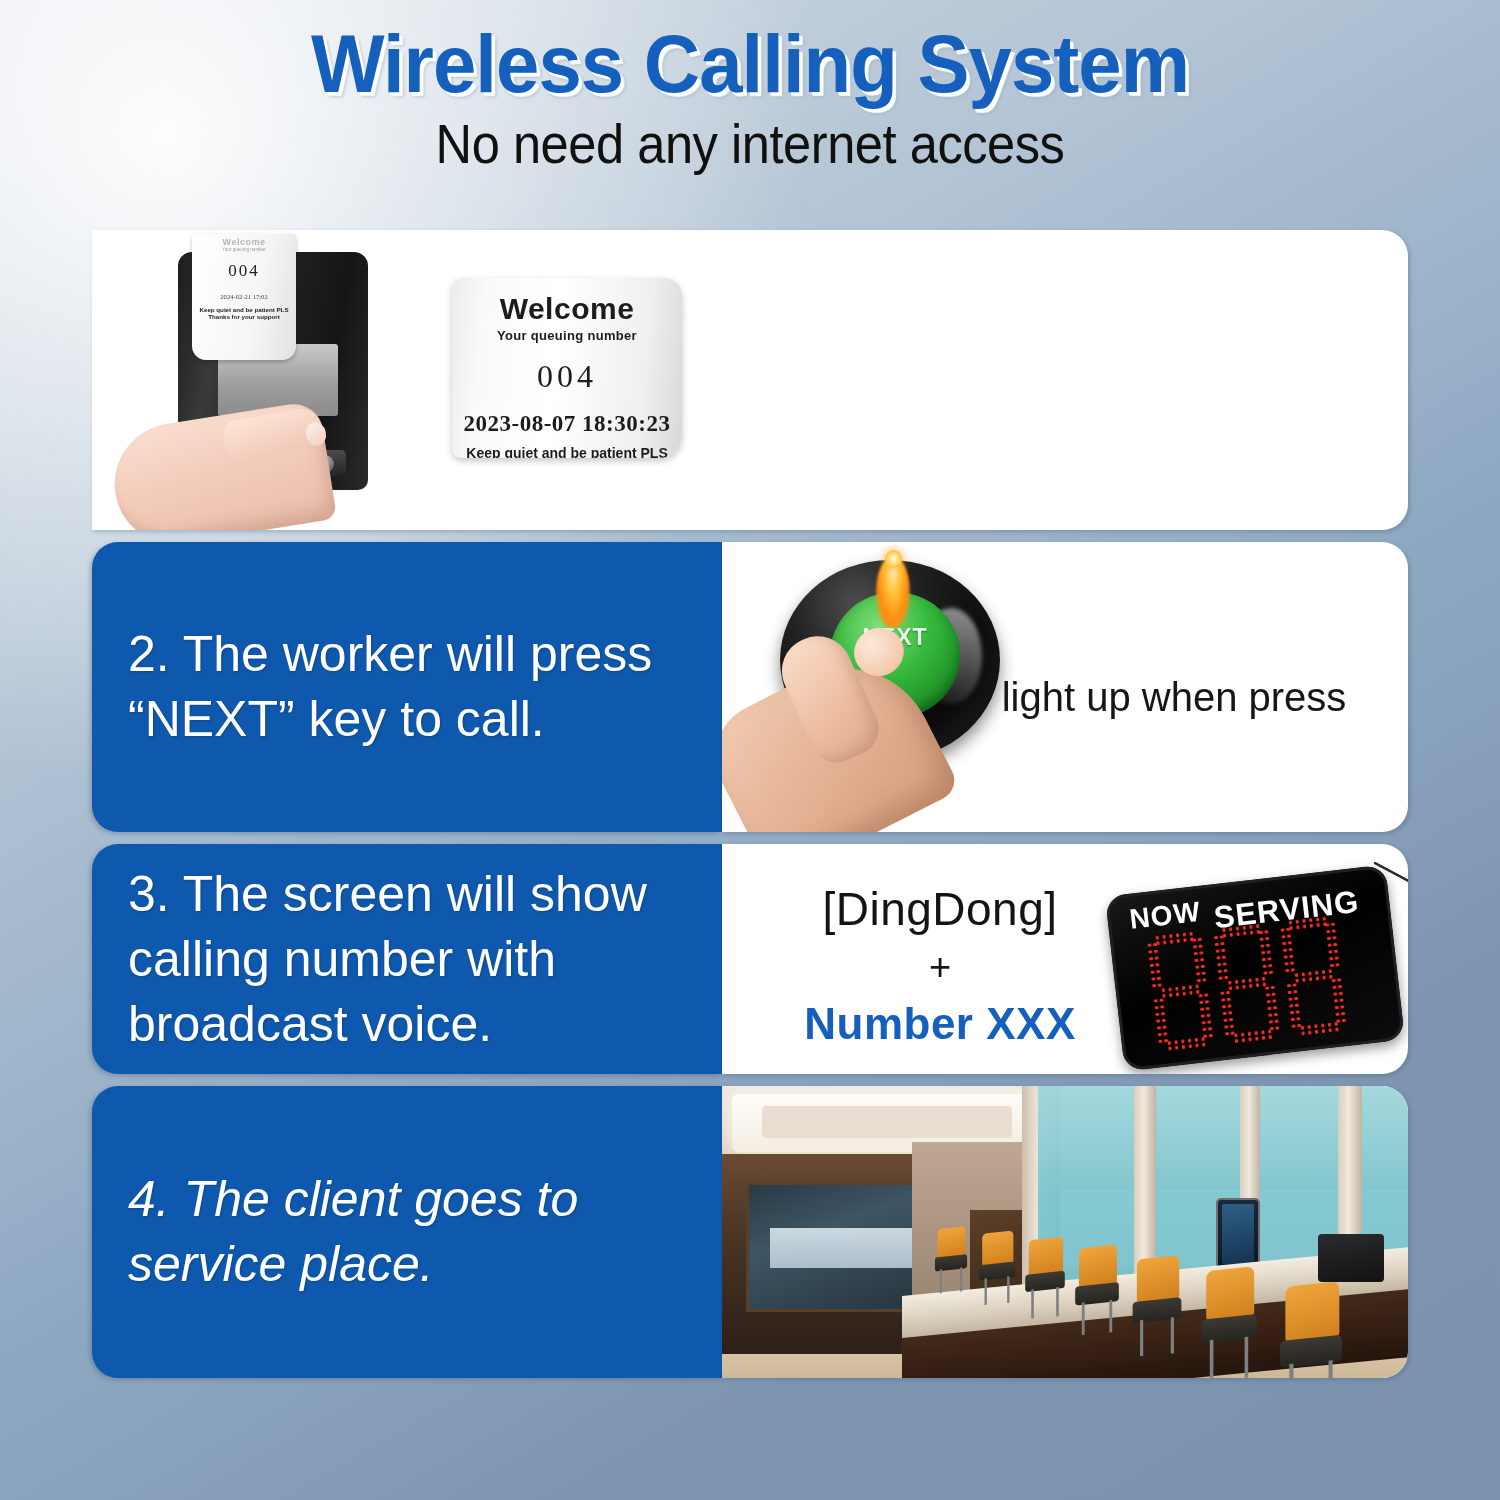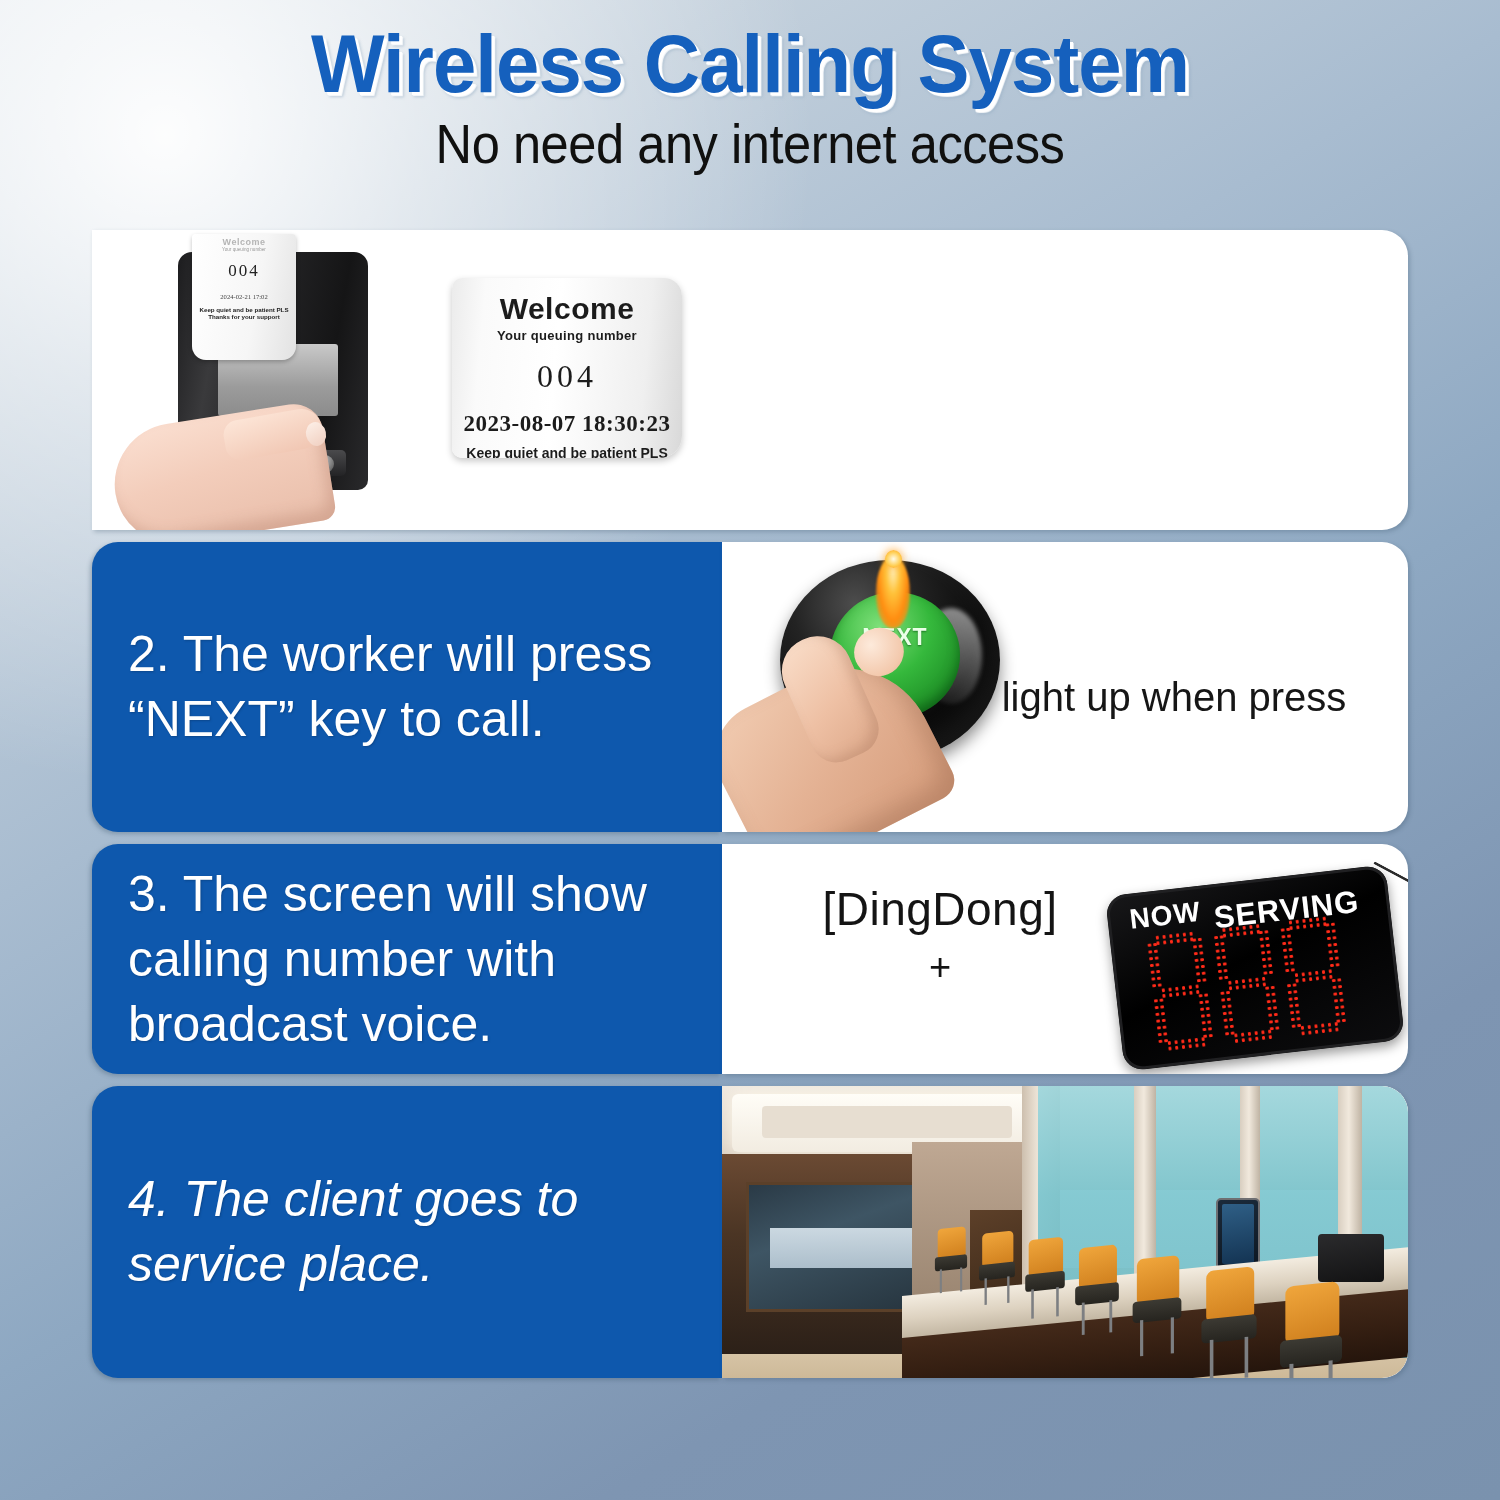--- a/index.html
+++ b/index.html
@@ -426,20 +426,21 @@
 
   <div class="row r3">
     <div class="blue-cell">
       <div class="step-text">3. The screen will show calling number with broadcast voice.</div>
     </div>
     <div class="white-cell">
 
       <div class="dd-block">
         <div class="dd-line1">[DingDong]</div>
         <div class="dd-plus">+</div>
+        <div class="dd-line2">Number XXX</div>
       </div>
 
       <div class="sign-wrap">
         <div class="sign">
           <div class="sign-now">NOW</div>
           <div class="sign-serving">SERVING</div>
           <div class="digits">
             <div class="digit">
               <div class="seg h t"></div>
                 <div class="seg h m"></div>

